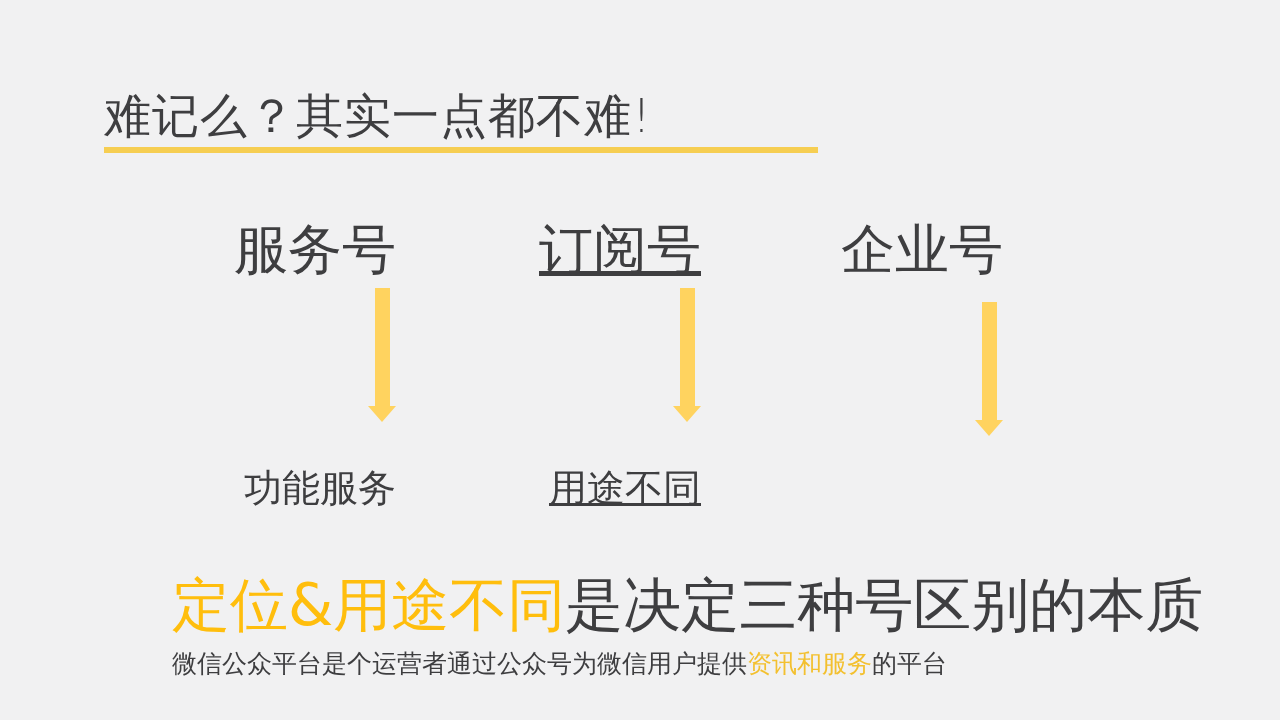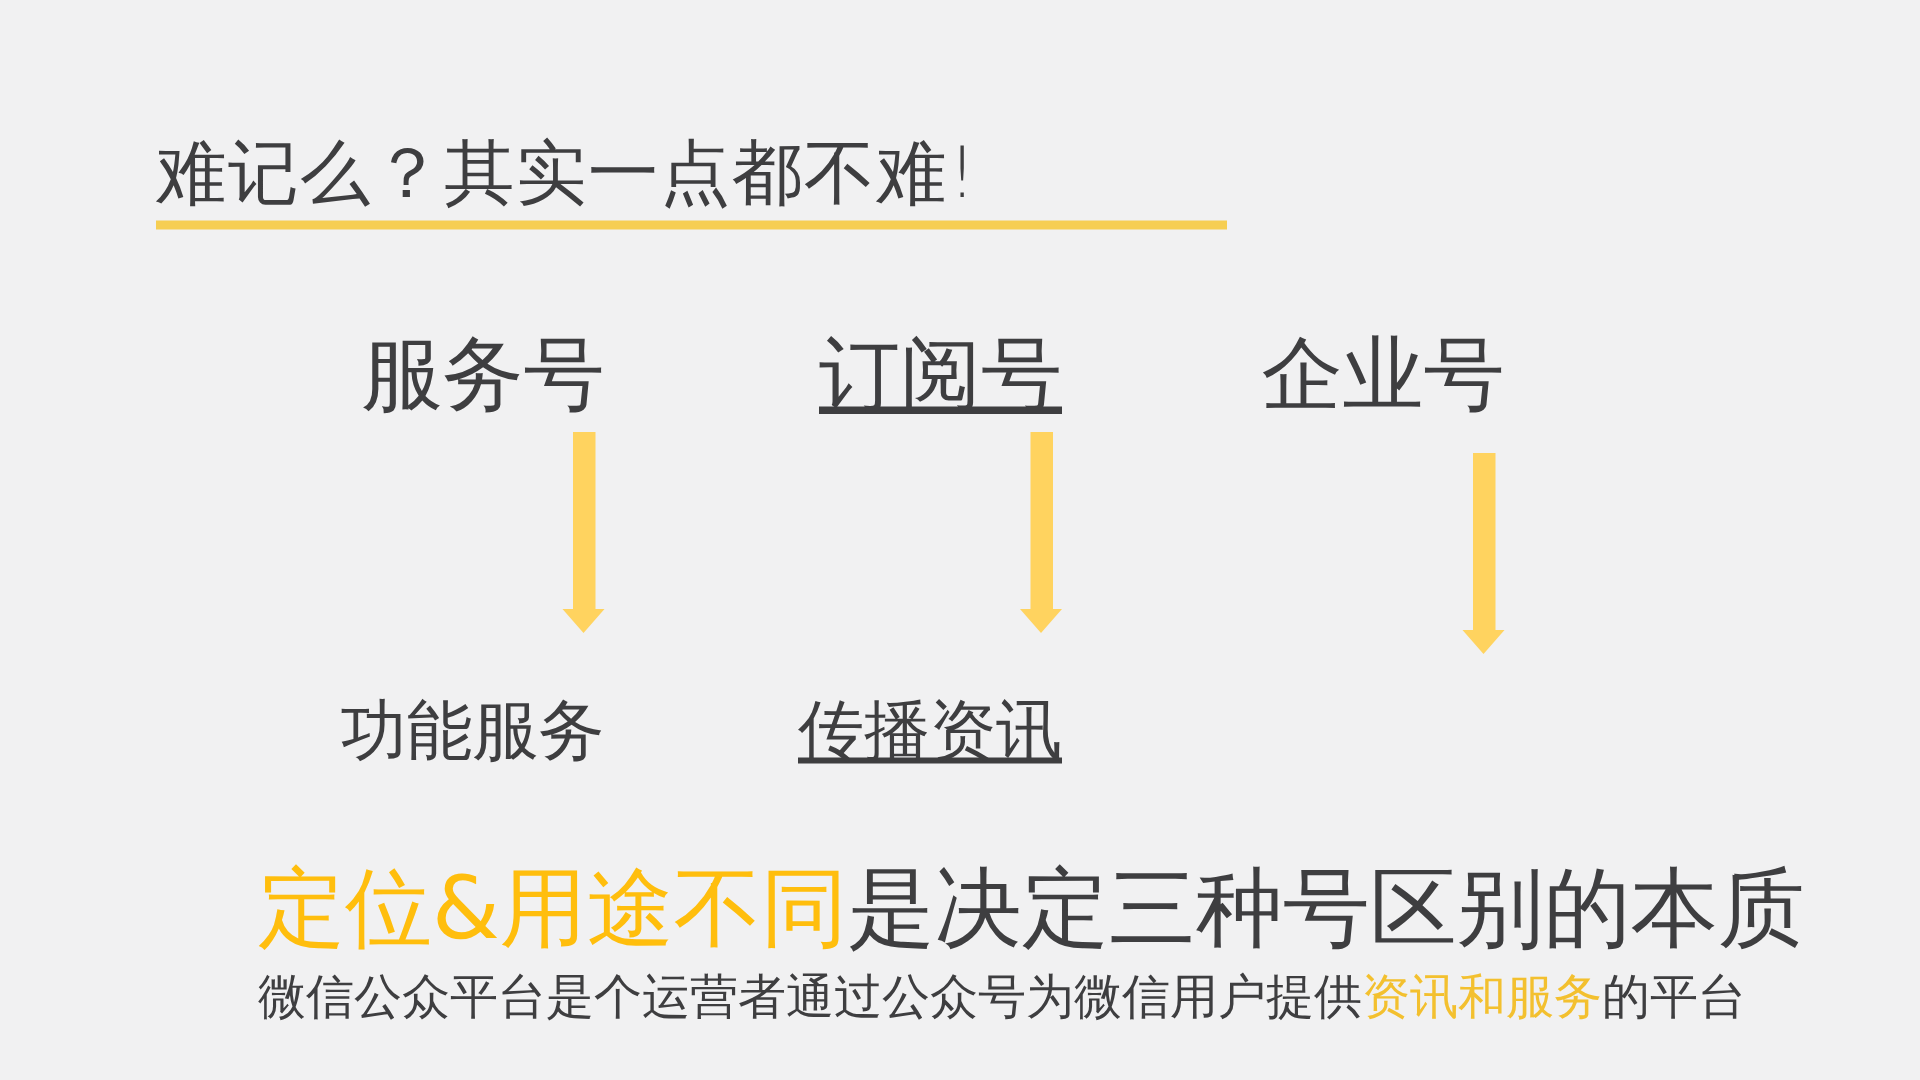--- a/index.html
+++ b/index.html
@@ -57,40 +57,40 @@
     background: var(--arrow_yellow, #FFD35F);
   }
   .arrow-head {
     width: 0; height: 0;
     border-left: 14px solid transparent;
     border-right: 14px solid transparent;
     border-top: 16px solid var(--arrow_yellow, #FFD35F);
   }
   .col-label {
     margin-top: 44px;
-    font-size: 44px;
+    font-size: 38px;
     line-height: 44px;
     font-weight: 300;
     white-space: nowrap;
   }
   .summary {
     position: absolute;
     left: 172px; top: 578px;
     font-size: 58px;
     line-height: 54px;
     font-weight: 400;
     white-space: nowrap;
   }
   .summary .highlight {
     color: var(--highlight_yellow, #FFBE0D);
   }
   .footnote {
     position: absolute;
     left: 172px; top: 646px;
-    font-size: 32px;
+    font-size: 25px;
     line-height: 36px;
     font-weight: 400;
     white-space: nowrap;
   }
   .footnote .highlight {
     color: var(--footnote_yellow, #F3C02F);
   }
 </style>
 </head>
 <body>
@@ -109,21 +109,21 @@
     </div>
     <div class="col-label">功能服务</div>
   </div>
 
   <div class="column col-2">
     <div class="col-header">订阅号</div>
     <div class="arrow">
       <div class="arrow-shaft"></div>
       <div class="arrow-head"></div>
     </div>
-    <div class="col-label">传播资讯</div>
+    <div class="col-label">用途不同</div>
   </div>
 
   <div class="column col-3">
     <div class="col-header">企业号</div>
     <div class="arrow">
       <div class="arrow-shaft"></div>
       <div class="arrow-head"></div>
     </div>
   </div>
 

